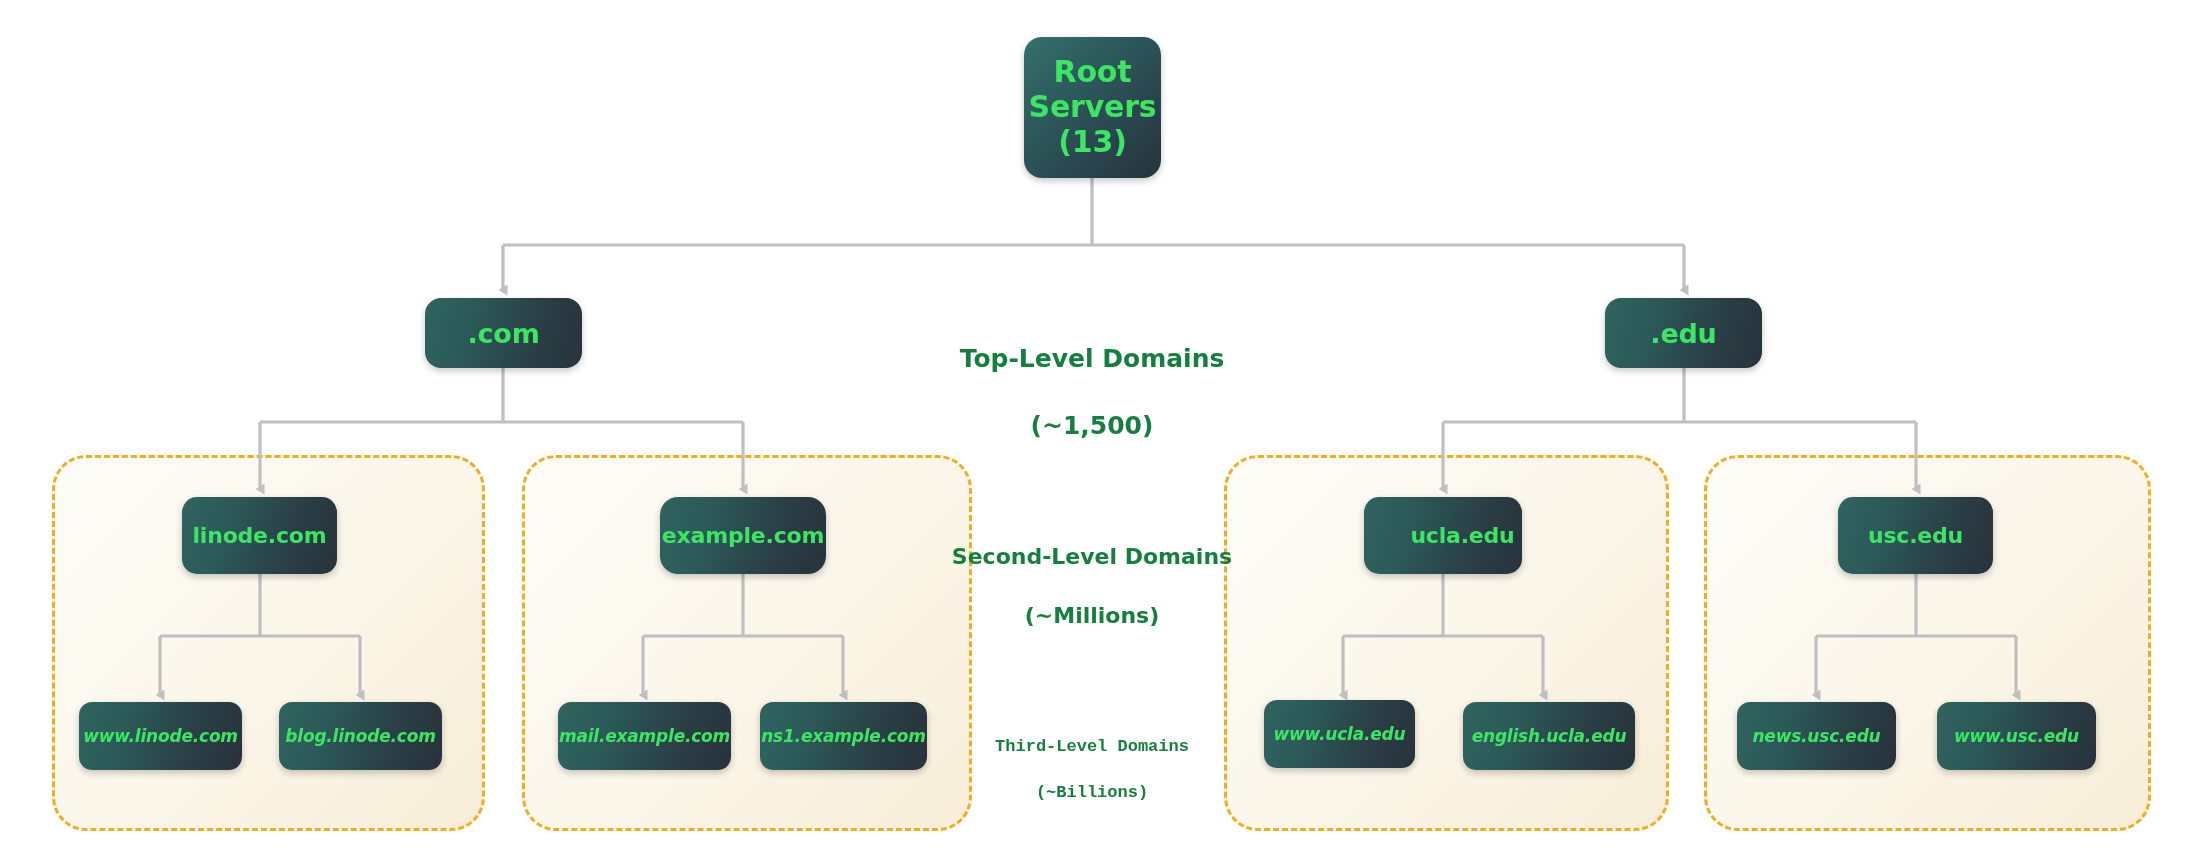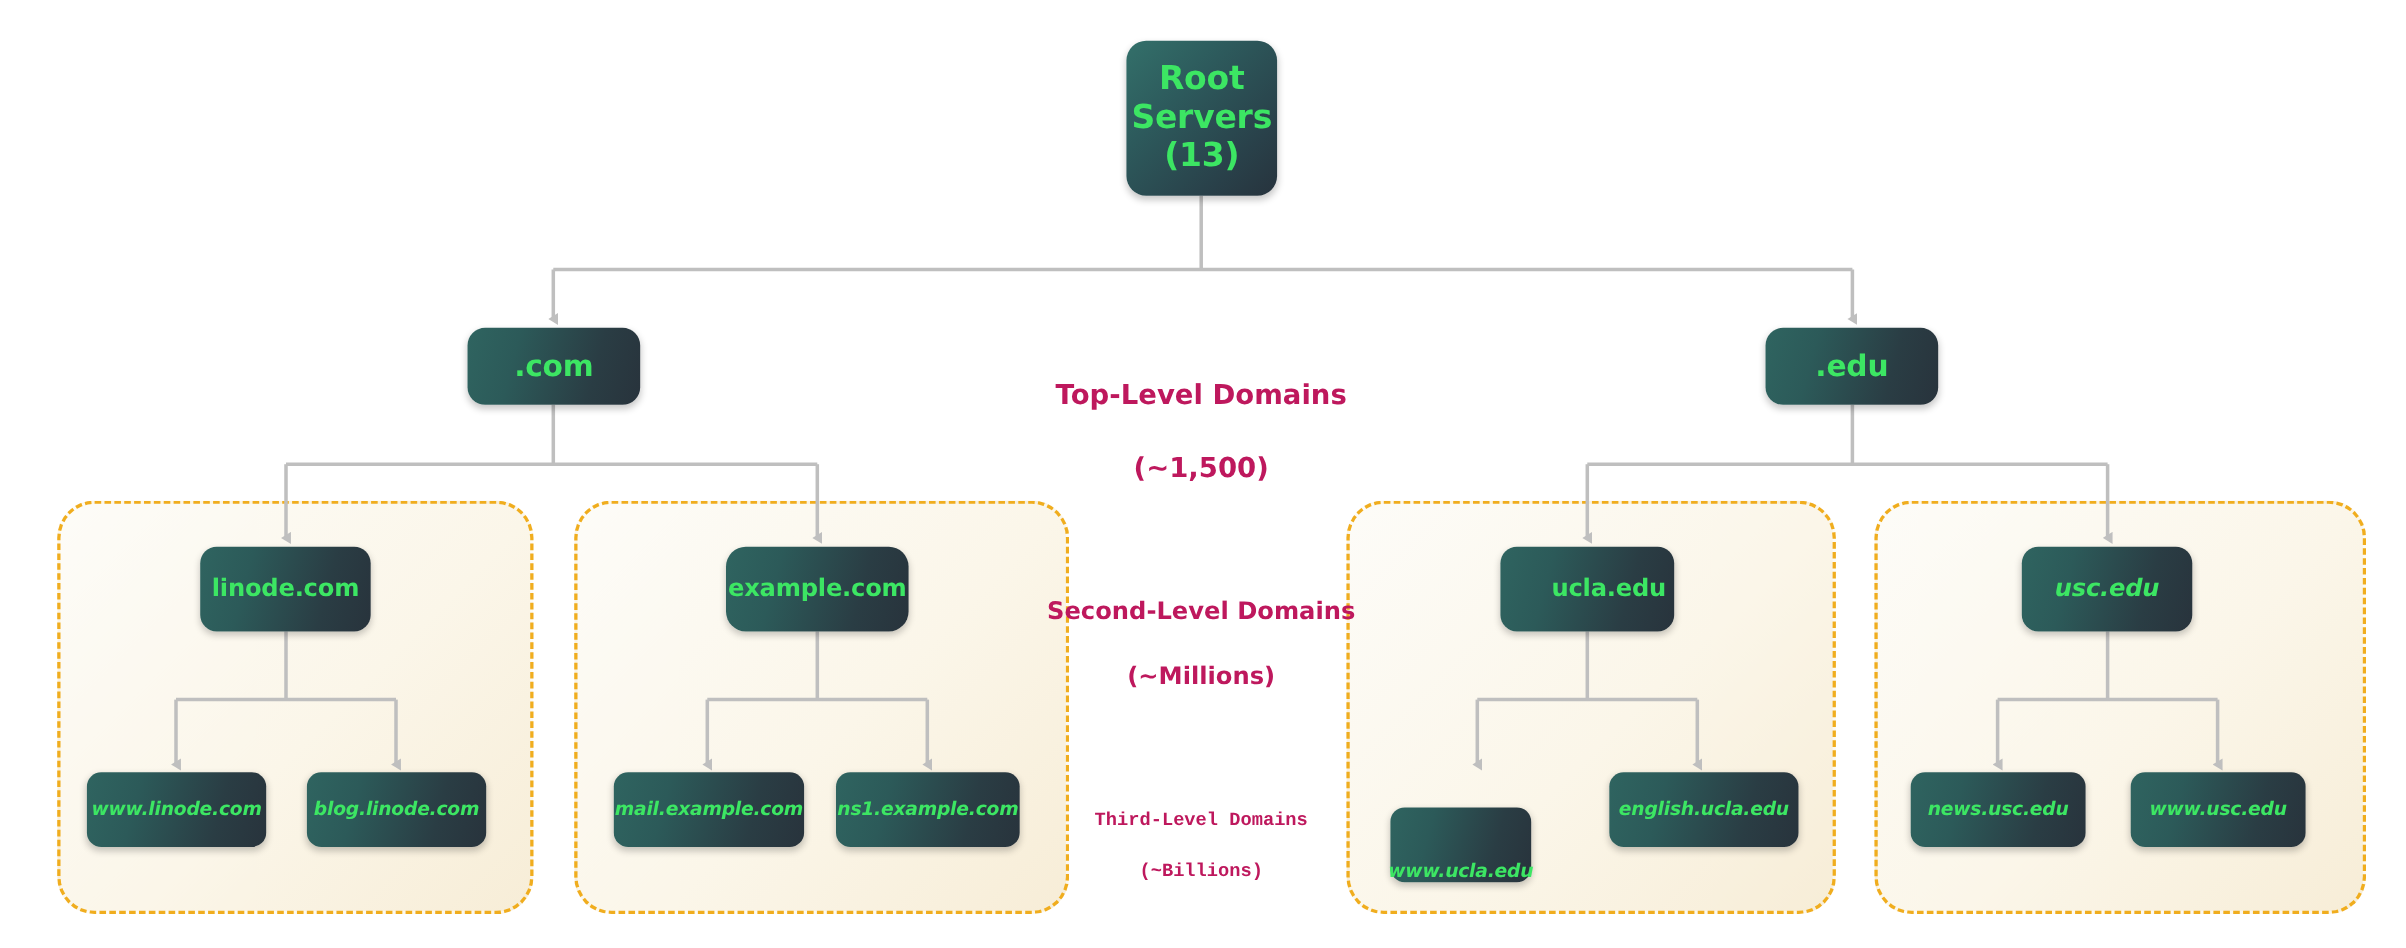--- a/index.html
+++ b/index.html
@@ -67,21 +67,21 @@
   .node.thld {
     font-size: 17px;
     border-radius: 13px;
     font-style: italic;
   }
   
   .level-label {
     position: absolute;
     z-index: 4;
     text-align: center;
-    color: #be185d;
+    color: #15803d;
     font-weight: bold;
     line-height: 1.35;
     white-space: pre-line;
   }
   .level-label.big   { font-size: 25px; }
   .level-label.mid   { font-size: 22px; }
   .level-label.small { font-size: 17px; font-family: Liberation Mono, monospace; }
 </style>
 </head>
 <body>
@@ -158,39 +158,39 @@
 
   <div class="node sld" style="left:182px; top:497px; width:155px; height:77px;">
     <span>linode.com</span>
   </div>
   <div class="node sld" style="left:660px; top:497px; width:166px; height:77px;border-radius:18px;">
     <span>example.com</span>
   </div>
   <div class="node sld" style="left:1364px; top:497px; width:158px; height:77px;padding-left:39px;">
     <span>ucla.edu</span>
   </div>
-  <div class="node sld" style="left:1838px; top:497px; width:155px; height:77px;font-style:italic;">
+  <div class="node sld" style="left:1838px; top:497px; width:155px; height:77px;">
     <span>usc.edu</span>
   </div>
 
   <div class="node thld" style="left:79px; top:702px; width:163px; height:68px;">
     <span>www.linode.com</span>
   </div>
   <div class="node thld" style="left:279px; top:702px; width:163px; height:68px;">
     <span>blog.linode.com</span>
   </div>
 
   <div class="node thld" style="left:558px; top:702px; width:173px; height:68px;">
     <span>mail.example.com</span>
   </div>
   <div class="node thld" style="left:760px; top:702px; width:167px; height:68px;">
     <span>ns1.example.com</span>
   </div>
 
-  <div class="node thld" style="left:1264px; top:734px; width:128px; height:68px;align-items:flex-end;">
+  <div class="node thld" style="left:1264px; top:700px; width:151px; height:68px;">
     <span>www.ucla.edu</span>
   </div>
   <div class="node thld" style="left:1463px; top:702px; width:172px; height:68px;">
     <span>english.ucla.edu</span>
   </div>
 
   <div class="node thld" style="left:1737px; top:702px; width:159px; height:68px;">
     <span>news.usc.edu</span>
   </div>
   <div class="node thld" style="left:1937px; top:702px; width:159px; height:68px;">

